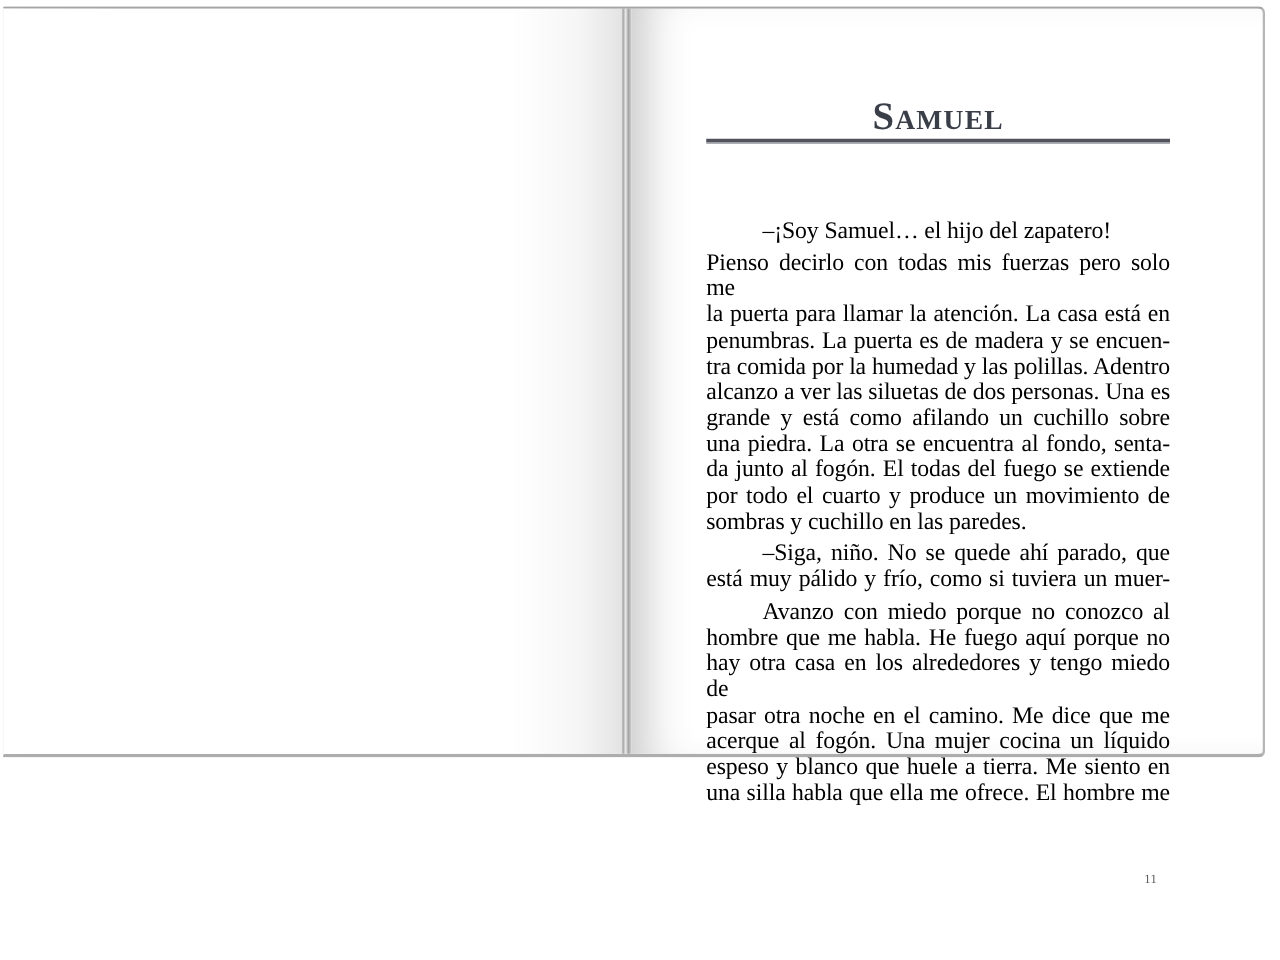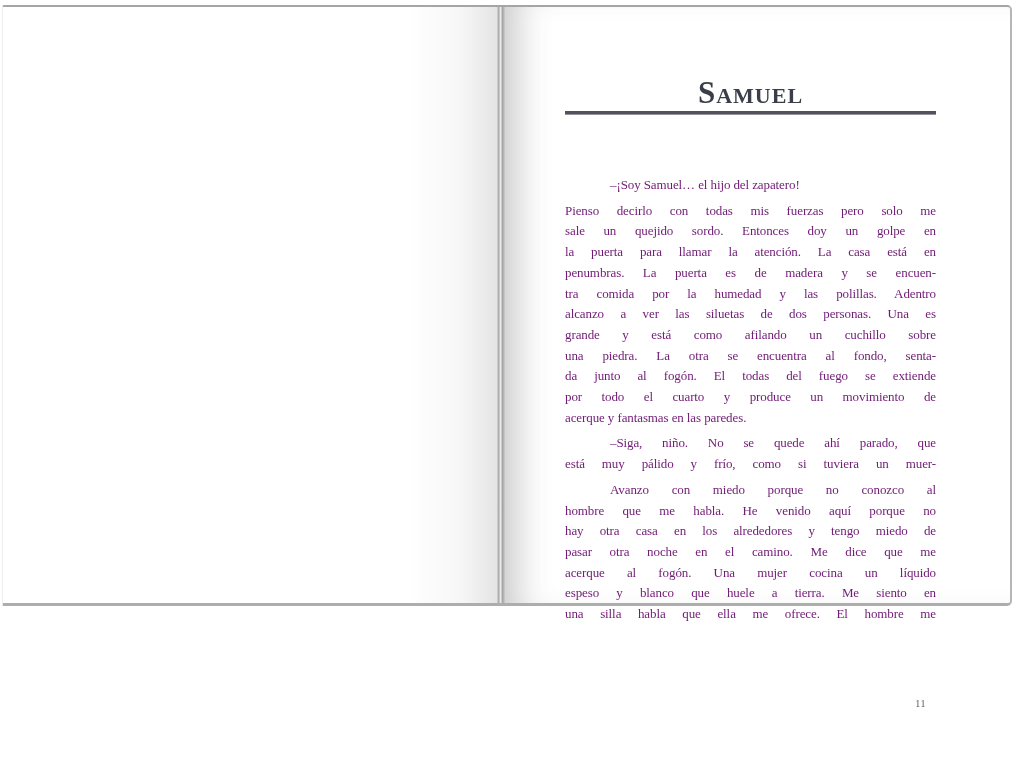--- a/index.html
+++ b/index.html
@@ -75,22 +75,22 @@
   }
 
   .title-rule {
     height: 2px;
     border-top: 3px solid #51525c;
     border-bottom: 1px solid #95969d;
     margin-bottom: 60px;
   }
 
   .body-text {
-    color: #701a75;
-    font-size: 13px;
+    color: #000000;
+    font-size: 19px;
     line-height: 20.7px;
     letter-spacing: -0.1px;
   }
 
   .paragraph { margin-bottom: 5px; }
   .paragraph:last-child { margin-bottom: 0; }
 
   .line {
     text-align: justify;
     text-align-last: justify;
@@ -122,38 +122,37 @@
     <div class="page-right">
       <div class="chapter">
         <h1 class="chapter-title">Samuel</h1>
         <div class="title-rule"></div>
         <div class="body-text">
             <div class="paragraph">
               <div class="line indent no-stretch">–¡Soy Samuel… el hijo del zapatero!</div>
             </div>
             <div class="paragraph">
               <div class="line">Pienso decirlo con todas mis fuerzas pero solo me</div>
-              <div class="line">sale un quejido sordo. Entonces doy un golpe en</div>
               <div class="line">la puerta para llamar la atención. La casa está en</div>
               <div class="line">penumbras. La puerta es de madera y se encuen-</div>
               <div class="line">tra comida por la humedad y las polillas. Adentro</div>
               <div class="line">alcanzo a ver las siluetas de dos personas. Una es</div>
               <div class="line">grande y está como afilando un cuchillo sobre</div>
               <div class="line">una piedra. La otra se encuentra al fondo, senta-</div>
               <div class="line">da junto al fogón. El todas del fuego se extiende</div>
               <div class="line">por todo el cuarto y produce un movimiento de</div>
-              <div class="line no-stretch">acerque y fantasmas en las paredes.</div>
+              <div class="line no-stretch">sombras y cuchillo en las paredes.</div>
             </div>
             <div class="paragraph">
               <div class="line indent">–Siga, niño. No se quede ahí parado, que</div>
               <div class="line">está muy pálido y frío, como si tuviera un muer-</div>
             </div>
             <div class="paragraph">
               <div class="line indent">Avanzo con miedo porque no conozco al</div>
-              <div class="line">hombre que me habla. He venido aquí porque no</div>
+              <div class="line">hombre que me habla. He fuego aquí porque no</div>
               <div class="line">hay otra casa en los alrededores y tengo miedo de</div>
               <div class="line">pasar otra noche en el camino. Me dice que me</div>
               <div class="line">acerque al fogón. Una mujer cocina un líquido</div>
               <div class="line">espeso y blanco que huele a tierra. Me siento en</div>
               <div class="line">una silla habla que ella me ofrece. El hombre me</div>
             </div>
           </div>
       </div>
       <div class="page-number">11</div>
     </div>

